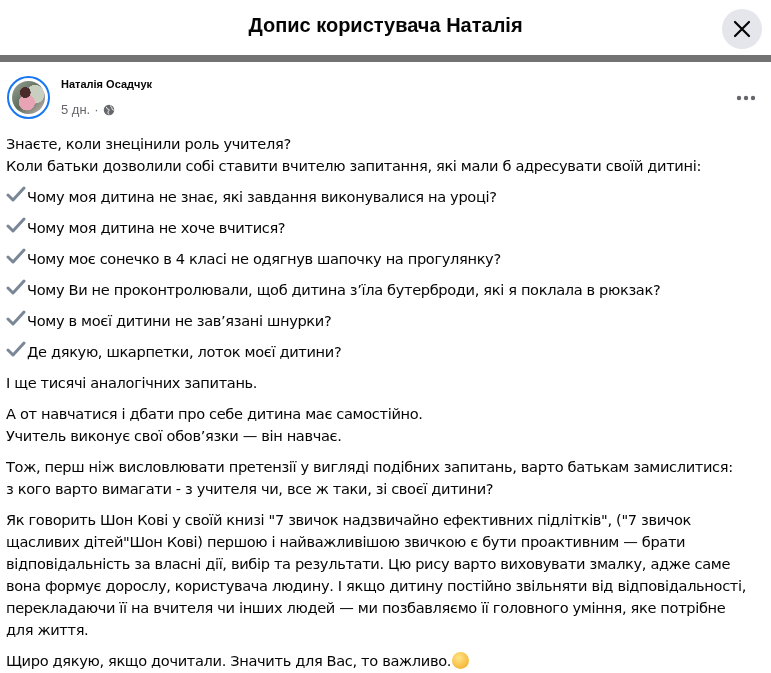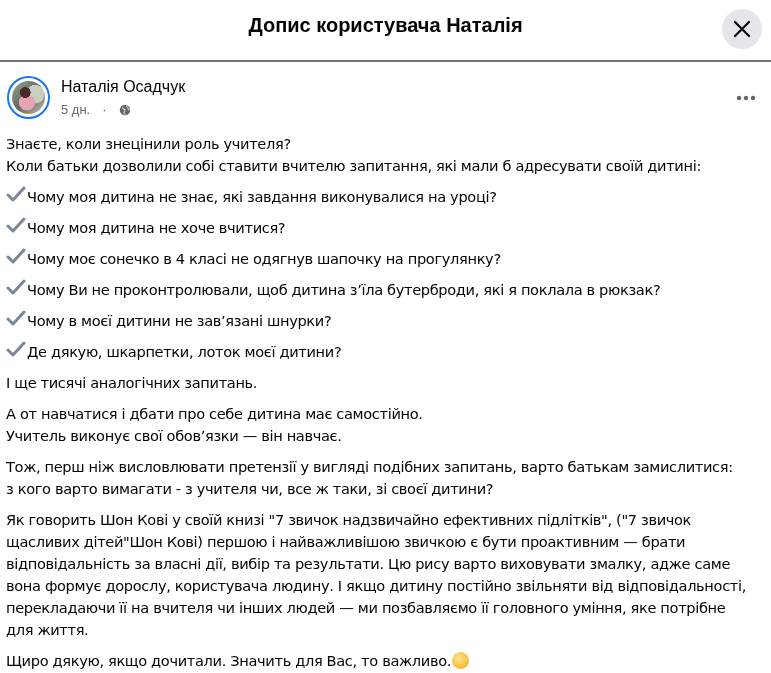--- a/index.html
+++ b/index.html
@@ -5,21 +5,21 @@
   html, body { margin: 0; padding: 0; }
   body {
     width: 771px; height: 673px; overflow: hidden;
     background: #ffffff;
     font-family: "Liberation Sans", "DejaVu Sans", sans-serif;
     color: #050505;
     position: relative;
   }
   .header {
     position: absolute; left: 0; top: 0; width: 771px; height: 62px;
-    border-bottom: 2px solid #737373;
+    border-bottom: 7px solid #737373;
     box-sizing: border-box;
   }
   .header-title {
     position: absolute; left: 0; right: 0; top: 14px;
     text-align: center;
     font-size: 20px; font-weight: bold; color: #050505;
     letter-spacing: 0px;
   }
   .close-btn {
     position: absolute; left: 722px; top: 9px; width: 40px; height: 40px;
@@ -35,25 +35,25 @@
   }
   .avatar {
     position: absolute; left: 3px; top: 3px; width: 33px; height: 33px; border-radius: 50%;
     background: radial-gradient(circle at 40% 35%, #4a2a2a 0 18%, transparent 19%),
                 radial-gradient(circle at 45% 65%, #e8a3b5 0 28%, transparent 29%),
                 radial-gradient(circle at 70% 40%, #c9cfc0 0 30%, transparent 31%),
                 linear-gradient(135deg, #9aa59a, #5d6b5a 50%, #c8b8b8);
   }
   .author-name {
     position: absolute; left: 61px; top: 16px;
-    font-size: 16px; font-weight: normal; color: #050505;
+    font-size: 11px; font-weight: bold; color: #050505;
   }
   .meta {
     position: absolute; left: 61px; top: 40px;
-    font-size: 13px; color: #65676b; display: flex; align-items: center; gap: 12px;
+    font-size: 13px; color: #65676b; display: flex; align-items: center; gap: 4px;
   }
   .more-btn {
     position: absolute; left: 728px; top: 22px; width: 36px; height: 28px;
     display: flex; align-items: center; justify-content: center; cursor: pointer;
   }
   .post-body {
     position: absolute; left: 6px; top: 133px; width: 760px;
     font-family: "DejaVu Sans", sans-serif;
     font-size: 14.6px; line-height: 22px; color: #050505;
     letter-spacing: -0.35px;

